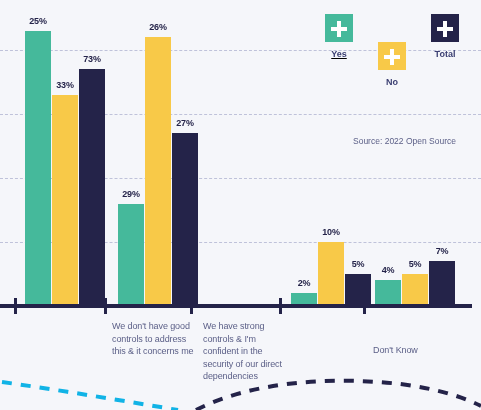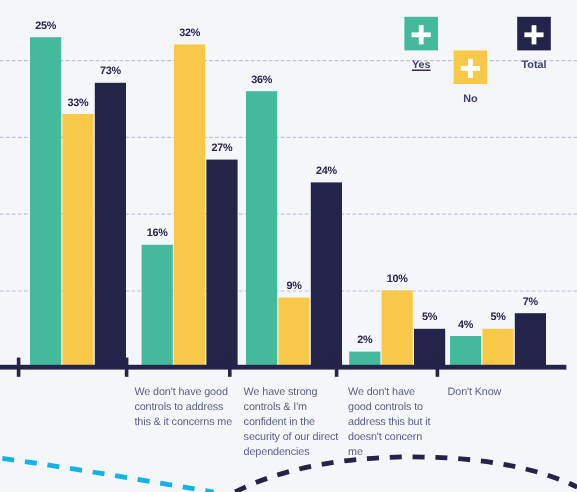--- a/index.html
+++ b/index.html
@@ -101,47 +101,33 @@
         <div class="bar-rect" style="height:211px;"></div>
       </div>
       <div class="bar s-total" style="left:54px;">
         <div class="bar-label" style="bottom:242px;">73%</div>
         <div class="bar-rect" style="height:237px;"></div>
       </div>
     </div>
 
     <div class="group" style="left:118px;width:80px;">
       <div class="bar s-yes" style="left:0px;">
-        <div class="bar-label" style="bottom:107px;">16%</div>
+        <div class="bar-label" style="bottom:107px;">29%</div>
         <div class="bar-rect" style="height:102px;"></div>
       </div>
       <div class="bar s-no" style="left:27px;">
-        <div class="bar-label" style="bottom:274px;">32%</div>
+        <div class="bar-label" style="bottom:274px;">26%</div>
         <div class="bar-rect" style="height:269px;"></div>
       </div>
       <div class="bar s-total" style="left:54px;">
         <div class="bar-label" style="bottom:178px;">27%</div>
         <div class="bar-rect" style="height:173px;"></div>
       </div>
     </div>
 
-    <div class="group" style="left:205px;width:80px;">
-      <div class="bar s-yes" style="left:0px;">
-        <div class="bar-label" style="bottom:235px;">36%</div>
-        <div class="bar-rect" style="height:230px;"></div>
-      </div>
-      <div class="bar s-no" style="left:27px;">
-        <div class="bar-label" style="bottom:63px;">9%</div>
-        <div class="bar-rect" style="height:58px;"></div>
-      </div>
-      <div class="bar s-total" style="left:54px;">
-        <div class="bar-label" style="bottom:159px;">24%</div>
-        <div class="bar-rect" style="height:154px;"></div>
-      </div>
-    </div>
 
     <div class="group" style="left:291px;width:80px;">
       <div class="bar s-yes" style="left:0px;">
         <div class="bar-label" style="bottom:18px;">2%</div>
         <div class="bar-rect" style="height:13px;"></div>
       </div>
       <div class="bar s-no" style="left:27px;">
         <div class="bar-label" style="bottom:69px;">10%</div>
         <div class="bar-rect" style="height:64px;"></div>
       </div>
@@ -169,25 +155,24 @@
 
   <div class="axis-line"></div>
   <div class="tick" style="left:14px;"></div>
   <div class="tick" style="left:104px;"></div>
   <div class="tick" style="left:190px;"></div>
   <div class="tick" style="left:279px;"></div>
   <div class="tick" style="left:363px;"></div>
 
   <div class="cat-label" style="left:203px;width:80px;">We have strong controls &amp; I'm confident in the security of our direct dependencies</div>
   <div class="cat-label" style="left:112px;width:85px;">We don't have good controls to address this &amp; it concerns me</div>
-  <div class="cat-label" style="left:290px;width:70px;">We don't have good controls to address this but it doesn't concern me</div>
-  <div class="cat-label" style="left:373px;width:90px;">Don't Know</div>
+  <div class="cat-label" style="left:373px;width:90px;margin-top:24px;">Don't Know</div>
 
   <div class="legend">
-    <div class="legend-item lg-yes" style="left:12px;text-decoration:underline;">
+    <div class="legend-item lg-yes" style="left:0px;text-decoration:underline;">
       <div class="legend-swatch">
         <div class="plus-h"></div>
           <div class="plus-v"></div>
       </div>
       <div class="legend-label">Yes</div>
     </div>
     <div class="legend-item lg-no" style="left:53px;margin-top:28px;">
       <div class="legend-swatch">
         <div class="plus-h"></div>
           <div class="plus-v"></div>
@@ -197,20 +182,21 @@
     <div class="legend-item lg-total" style="left:106px;">
       <div class="legend-swatch">
         <div class="plus-h"></div>
           <div class="plus-v"></div>
       </div>
       <div class="legend-label">Total</div>
     </div>
   </div>
 
   <div class="source">
+    <div>Source: 2022 Open Source</div>
   </div>
 
   <svg class="deco" viewBox="0 0 481 42" preserveAspectRatio="none">
     <path d="M2,14 C60,22 130,34 178,42" fill="none" stroke="#11b3e6" stroke-width="4" stroke-dasharray="10 9" stroke-linecap="butt"></path>
     <path d="M196,42 C250,14 330,8 400,16 C440,21 465,30 481,38" fill="none" stroke="#242349" stroke-width="4" stroke-dasharray="10 9" stroke-linecap="butt"></path>
   </svg>
 
 </div>
 
 </body></html>

